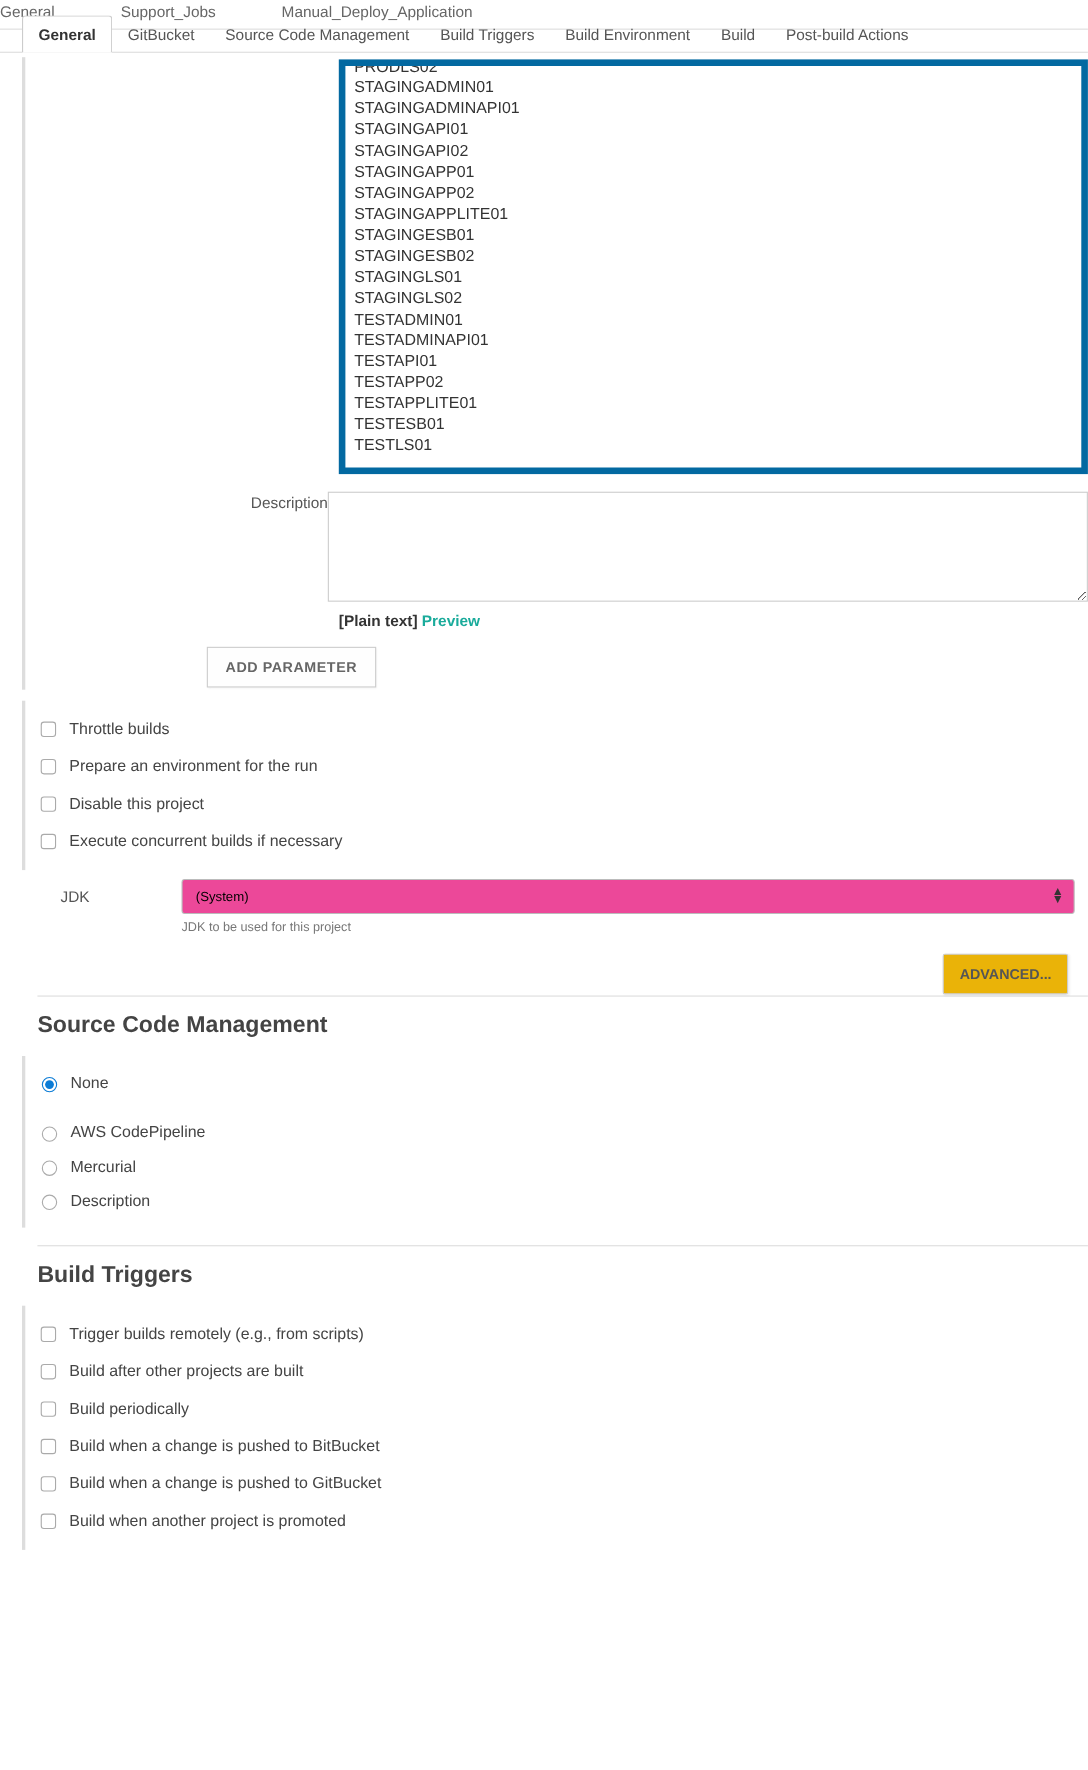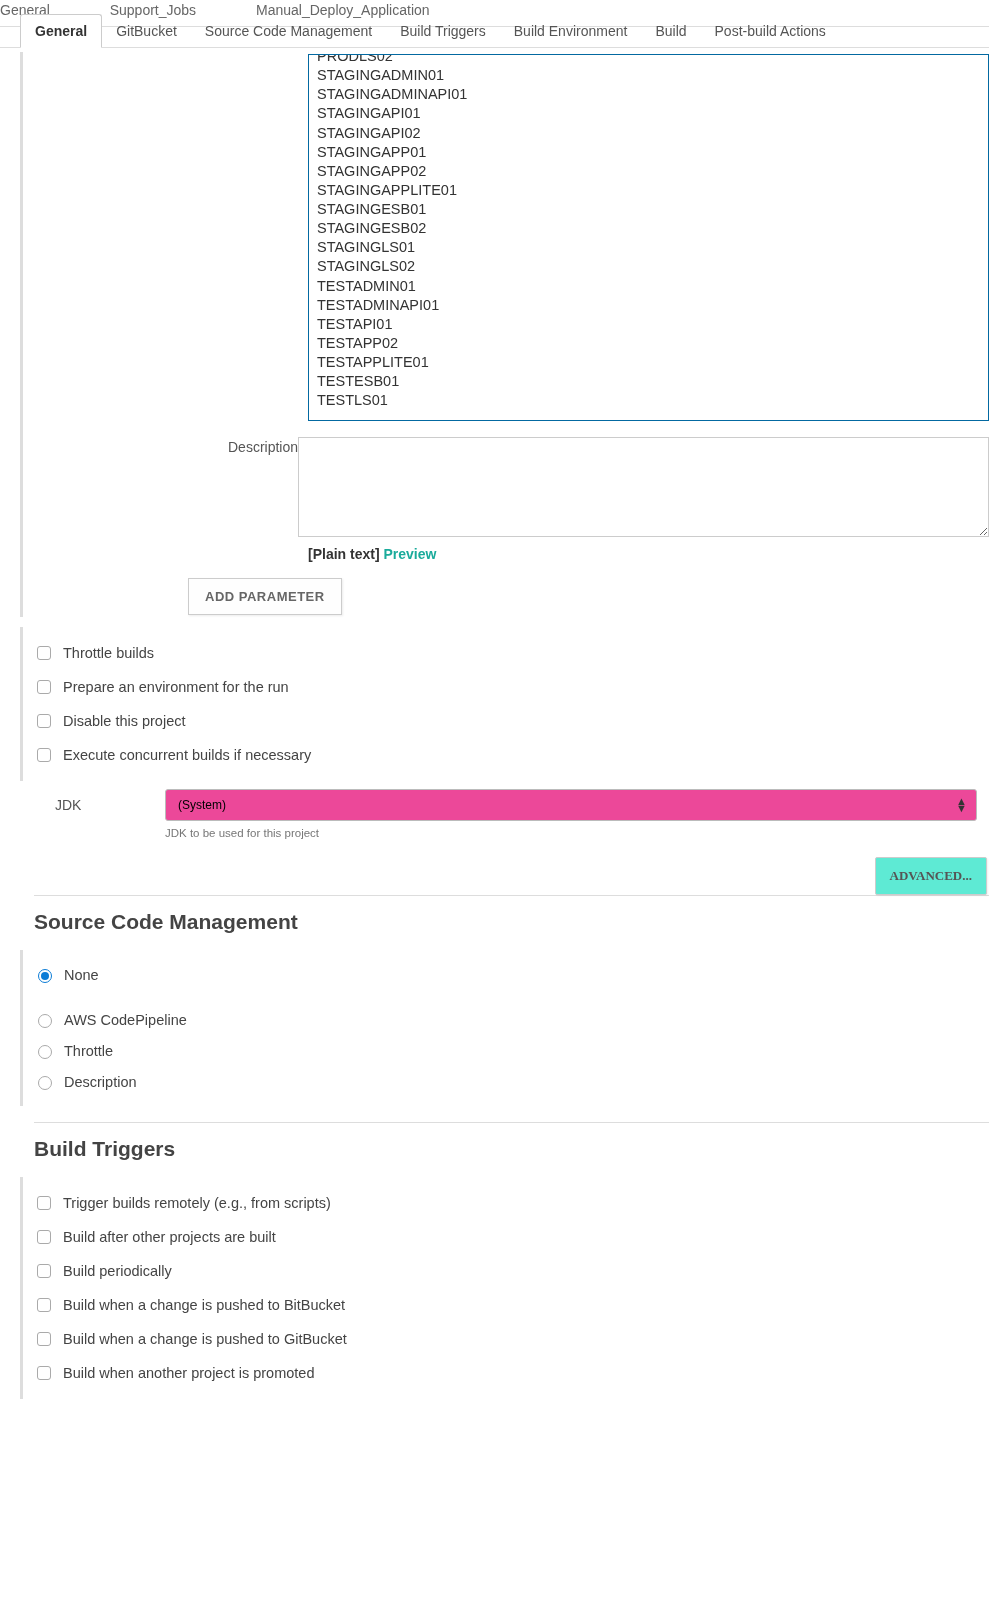--- a/index.html
+++ b/index.html
@@ -36,21 +36,21 @@
     border-bottom: 1px solid #fff;
     background: #fff;
     font-weight: 700;
     color: #333;
     margin-bottom: -1px;
     border-radius: 3px 3px 0 0;
   }
   .content { padding: 0 0 0 20px; }
   .section { border-left: 3px solid #ddd; padding: 2px 0 2px 10px; margin-top: 4px; }
   .param-box {
-    border: 1px solid #0369a1;
+    border: 6px solid #0369a1;
     margin-left: 275px;
     margin-right: 0;
     padding: 2px 4px 10px 8px;
     min-height: 30px;
     font-size: 14.5px;
     line-height: 1.32;
     overflow: hidden;
   }
   .param-box div:first-child { margin-top: -10px; }
   .desc-row { display: flex; margin-top: 16px; }
@@ -113,31 +113,30 @@
     border-radius: 3px;
     font-size: 12px;
     appearance: none;
     background: #ec4899;
     cursor: pointer;
   }
   .jdk-arrows { position: absolute; right: 10px; top: 50%; transform: translateY(-50%); font-size: 11px; line-height: 7px; pointer-events: none; }
   .jdk-hint { margin-left: 145px; font-size: 11.5px; color: #777; margin-top: 6px; margin-bottom: 18px; }
   .advanced-btn {
     float: right;
-    margin-right: 2px;
+    margin-right: 18px;
     padding: 10px 14px;
-    background: #5eead4;
+    background: #eab308;
     border: 1px solid #ccc;
     color: #555;
     font-weight: 600;
     font-size: 13px;
     cursor: pointer;
     box-shadow: 1px 1px 2px rgba(0,0,0,0.06);
     border-radius: 2px;
-    font-family: Liberation Serif, serif;
   }
   .section-divider { border-top: 1px solid #ddd; margin: 56px 0 14px 14px; clear: both; }
   .section-title { font-size: 21px; font-weight: 700; color: #444; margin: 14px 0 16px 14px; }
   .radio-row { display: flex; align-items: center; margin: 14px 0 14px 0; }
   .radio-group .radio-row:first-child { margin-bottom: 28px; }
 </style>
 </head>
 <body>
 
 <div class="breadcrumb">
@@ -230,21 +229,21 @@
       <div class="radio-row">
         <input type="radio" name="scm" checked="" style="">
         <span class="radio-label">None</span>
       </div>
       <div class="radio-row">
         <input type="radio" name="scm" style="">
         <span class="radio-label">AWS CodePipeline</span>
       </div>
       <div class="radio-row">
         <input type="radio" name="scm" style="">
-        <span class="radio-label">Throttle</span>
+        <span class="radio-label">Mercurial</span>
       </div>
       <div class="radio-row">
         <input type="radio" name="scm" style="">
         <span class="radio-label">Description</span>
       </div>
     </div>
 
   <div class="section-divider" style="margin-top:16px;"></div>
   <div class="section-title">Build Triggers</div>
   <div class="section" id="trigger-checks">

